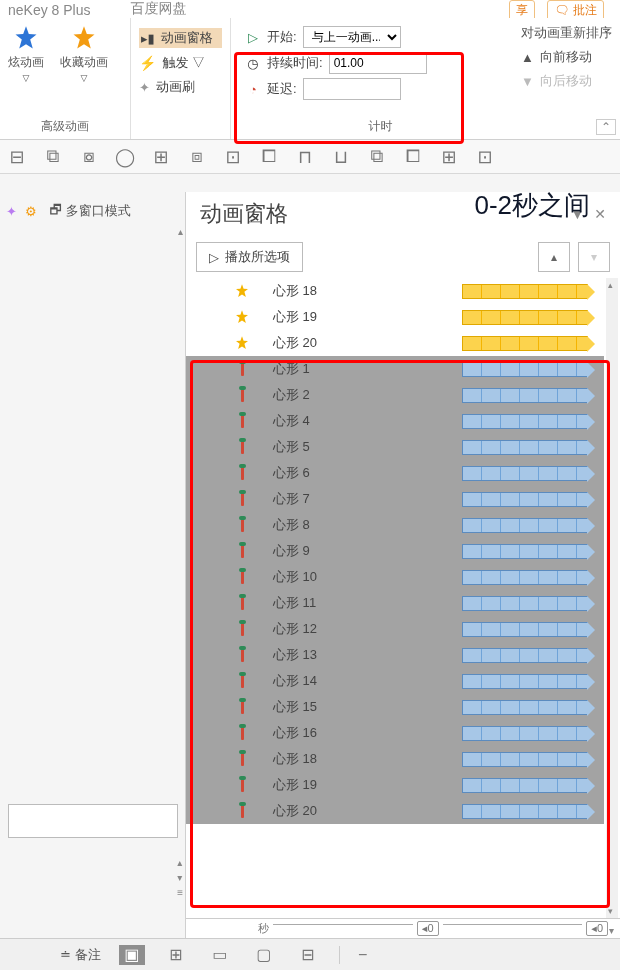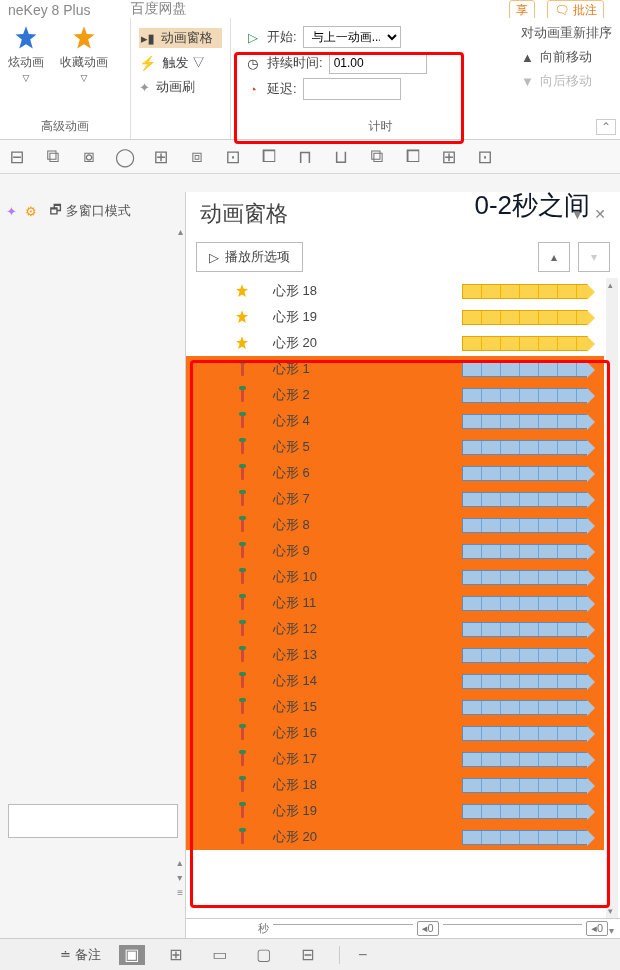--- a/index.html
+++ b/index.html
@@ -78,21 +78,21 @@
 .item .bar{ position:absolute; right:16px; width:126px; height:15px; border:1px solid;}
 .bar.yellow{ background:repeating-linear-gradient(90deg,#fcd34d,#fcd34d 18px,#f4b400 18px,#f4b400 19px); border-color:#e0a800;}
 .bar.blue{ background:repeating-linear-gradient(90deg,#a7c7e7,#a7c7e7 18px,#6fa3d8 18px,#6fa3d8 19px); border-color:#5b8bbf;}
 .bar::after{ content:""; position:absolute; right:-8px; top:-1px; border-left:8px solid currentColor; border-top:8px solid transparent; border-bottom:8px solid transparent;}
 .bar.yellow{ color:#fcd34d;} .bar.blue{ color:#a7c7e7;}
 .star-ico path{ fill:#f4b400;}
 .line-ico{ width:3px; height:14px; background:#d14836; border-radius:1px; position:relative;}
 .line-ico::before{content:""; position:absolute; top:-2px; left:-2px; width:7px; height:4px; background:#2e8b57; border-radius:2px;}
 
 
-.salmon{ background:#f97316;} 
+.salmon{ background:#a3a3a3;} 
 .salmon.sel{ background:#fde2cf;}
 
 
 .redbox2{ position:absolute; border:3px solid #ff0000; border-radius:4px; left:190px; top:360px; width:420px; height:548px; pointer-events:none; z-index:50;}
 
 
 .ruler{ height:20px; border-top:1px solid #ccc; display:flex; align-items:center; padding:0 12px; font-size:11px; color:#777; gap:4px;}
 .ruler .seg{ flex:1; height:10px; border-top:1px solid #aaa; position:relative;}
 .ruler .zero{ border:1px solid #999; padding:0 4px; border-radius:2px; background:#fff;}
 .ruler .dropdown{ position:absolute; right:6px; bottom:2px; font-size:10px; color:#888;}
@@ -370,27 +370,20 @@
           <span class="ico">
             <span class="line-ico"></span>
           </span>
           <span class="name">心形 16</span>
           <span class="bar blue"></span>
         </div>
         <div class="item salmon">
           <span class="ico">
             <span class="line-ico"></span>
           </span>
-          <span class="name">心形 17</span>
-          <span class="bar blue"></span>
-        </div>
-        <div class="item salmon">
-          <span class="ico">
-            <span class="line-ico"></span>
-          </span>
           <span class="name">心形 18</span>
           <span class="bar blue"></span>
         </div>
         <div class="item salmon">
           <span class="ico">
             <span class="line-ico"></span>
           </span>
           <span class="name">心形 19</span>
           <span class="bar blue"></span>
         </div>

